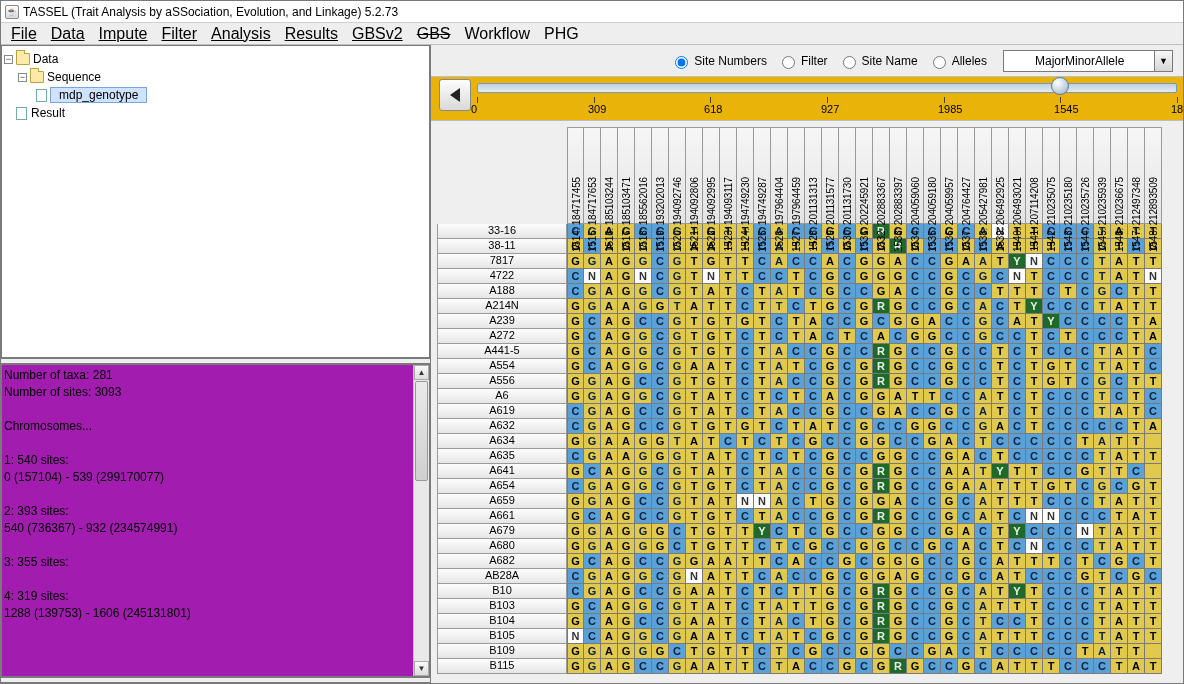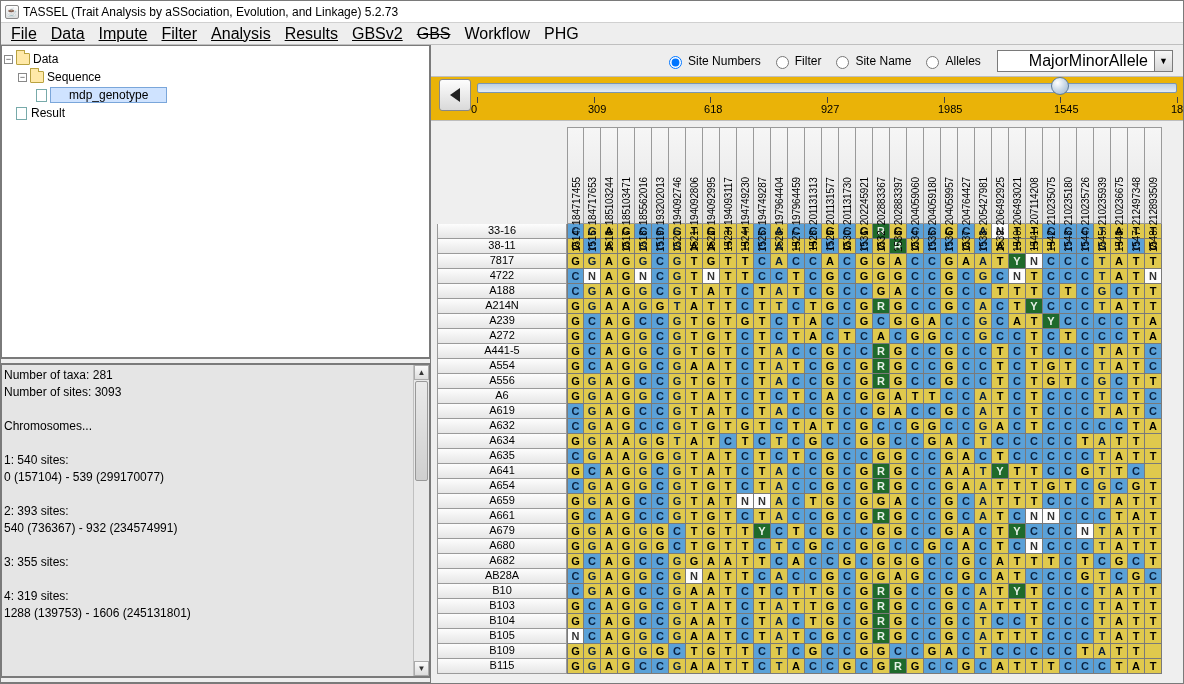--- a/index.html
+++ b/index.html
@@ -18,31 +18,31 @@
   .tree-row { display:flex; align-items:center; height:18px; }
   .indent1 { padding-left:14px; }
   .indent2 { padding-left:32px; }
   .folder-icon { width:14px; height:12px; background:#ffe9a8; border:1px solid #b9a23f; border-radius:1px; margin-right:3px; position:relative; }
   .folder-icon.open::before { content:""; position:absolute; left:-1px; top:-4px; width:7px; height:3px; background:#ffe9a8; border:1px solid #b9a23f; border-bottom:none; border-radius:1px 1px 0 0; }
   .file-icon { width:11px; height:13px; background:#fff; border:1px solid #7aa; margin-right:4px; position:relative; }
   .expander { width:9px; height:9px; border:1px solid #888; margin-right:3px; display:flex; align-items:center; justify-content:center; font-size:9px; line-height:7px; color:#444; background:#fff; }
   .tree .selected { background:#cfe3ff; outline:1px solid #7aa6da; }
 
   .splitter-h { height:6px; background:#eeeeee; border-top:1px solid #7a7a7a; border-bottom:1px solid #7a7a7a; cursor:row-resize; }
-  .info-pane { flex:1 1 50%; overflow:auto; border:1px solid #7a7a7a; background:#e5e5e5; padding:2px 2px; font-size:12px; line-height:17px; position:relative; }
+  .info-pane { flex:1 1 50%; overflow:auto; border:1px solid #7a7a7a; background:#a21caf; padding:2px 2px; font-size:12px; line-height:17px; position:relative; }
   .info-pane .vscroll { position:absolute; right:0; top:0; width:16px; height:100%; background:#e9e9e9; border-left:1px solid #c0c0c0; }
   .info-pane .vscroll .btn { height:15px; background:linear-gradient(#fafafa,#ddd); border:1px solid #aaa; display:flex; align-items:center; justify-content:center; font-size:8px; color:#333; }
   .info-pane .vscroll .thumb { position:absolute; left:1px; right:1px; top:16px; height:100px; background:linear-gradient(#eaeaea,#cfcfcf); border:1px solid #999; border-radius:2px; }
 
   .right-pane { flex:1; position:relative; background:#eab308; }
   .toolbar { height:32px; display:flex; align-items:center; justify-content:flex-end; gap:10px; padding:0 10px 0 200px; border-bottom:1px solid #bfbfbf; background:#eeeeee; }
   .radio-group { display:flex; align-items:center; gap:4px; font-size:12px; }
   .radio-group label { display:flex; align-items:center; gap:3px; margin-right:6px; }
   .combo { height:22px; border:1px solid #7a7a7a; background:#fff; display:flex; align-items:center; min-width:170px; }
-  .combo .val { flex:1; padding:0 6px; font-size:16px;margin-left:25px; }
+  .combo .val { flex:1; padding:0 6px; font-size:12px;margin-left:25px; }
   .combo .arrow { width:18px; height:100%; border-left:1px solid #7a7a7a; background:linear-gradient(#f7f7f7,#d7d7d7); display:flex; align-items:center; justify-content:center; font-size:9px; }
 
   .ruler-row { height:44px; display:flex; align-items:flex-start; padding-left:8px; gap:6px; border-bottom:1px solid #bdbdbd; }
   .nav-back { width:32px; height:32px; border:1px solid #888; border-radius:3px; background:linear-gradient(#fdfdfd,#d9d9d9); display:flex; align-items:center; justify-content:center; font-size:16px; cursor:default; margin-top:2px; }
   .ruler { flex:1; position:relative; height:40px; margin-right:6px; margin-top:2px; }
   .slider-track { position:absolute; left:0; right:0; top:4px; height:10px; background:linear-gradient(#bcd0e4,#e4ecf4); border:1px solid #7a96b2; border-radius:2px; }
   .slider-thumb { position:absolute; top:-2px; width:18px; height:18px; border:1px solid #5c7a98; border-radius:50%; background:radial-gradient(circle at 35% 30%, #fff, #c3d4e4 55%, #9bb4cd); }
   .ruler-ticks { position:absolute; left:0; right:0; top:18px; height:20px; font-size:11px; }
   .ruler-ticks span { position:absolute; top:6px; }
   .ruler-ticks .tick { position:absolute; top:0; width:1px; height:6px; background:#444; }
@@ -96,21 +96,21 @@
             <span class="folder-icon open"></span>
             <span>Data</span>
           </div>
           <div class="tree-row indent1">
             <span class="expander">−</span>
             <span class="folder-icon open"></span>
             <span>Sequence</span>
           </div>
           <div class="tree-row indent2">
             <span class="file-icon"></span>
-            <span class="selected" style="padding:0 18px">mdp_genotype</span>
+            <span class="selected" style="padding:0 8px">mdp_genotype</span>
           </div>
           <div class="tree-row">
             <span style="width:12px"></span>
             <span class="file-icon"></span>
             <span>Result</span>
           </div>
         </div>
       </div>
       <div class="splitter-h"></div>
       <div class="info-pane">

